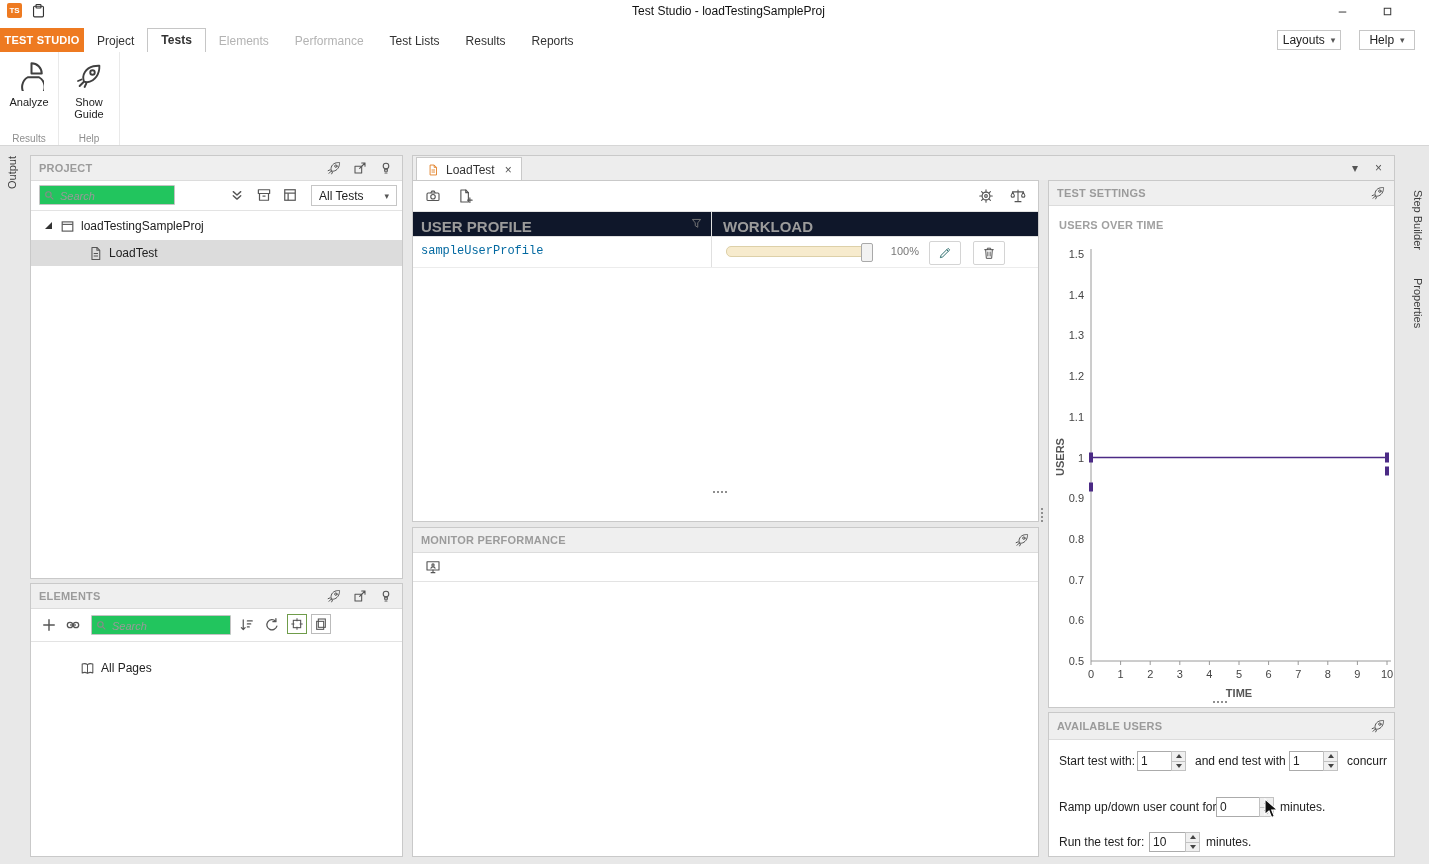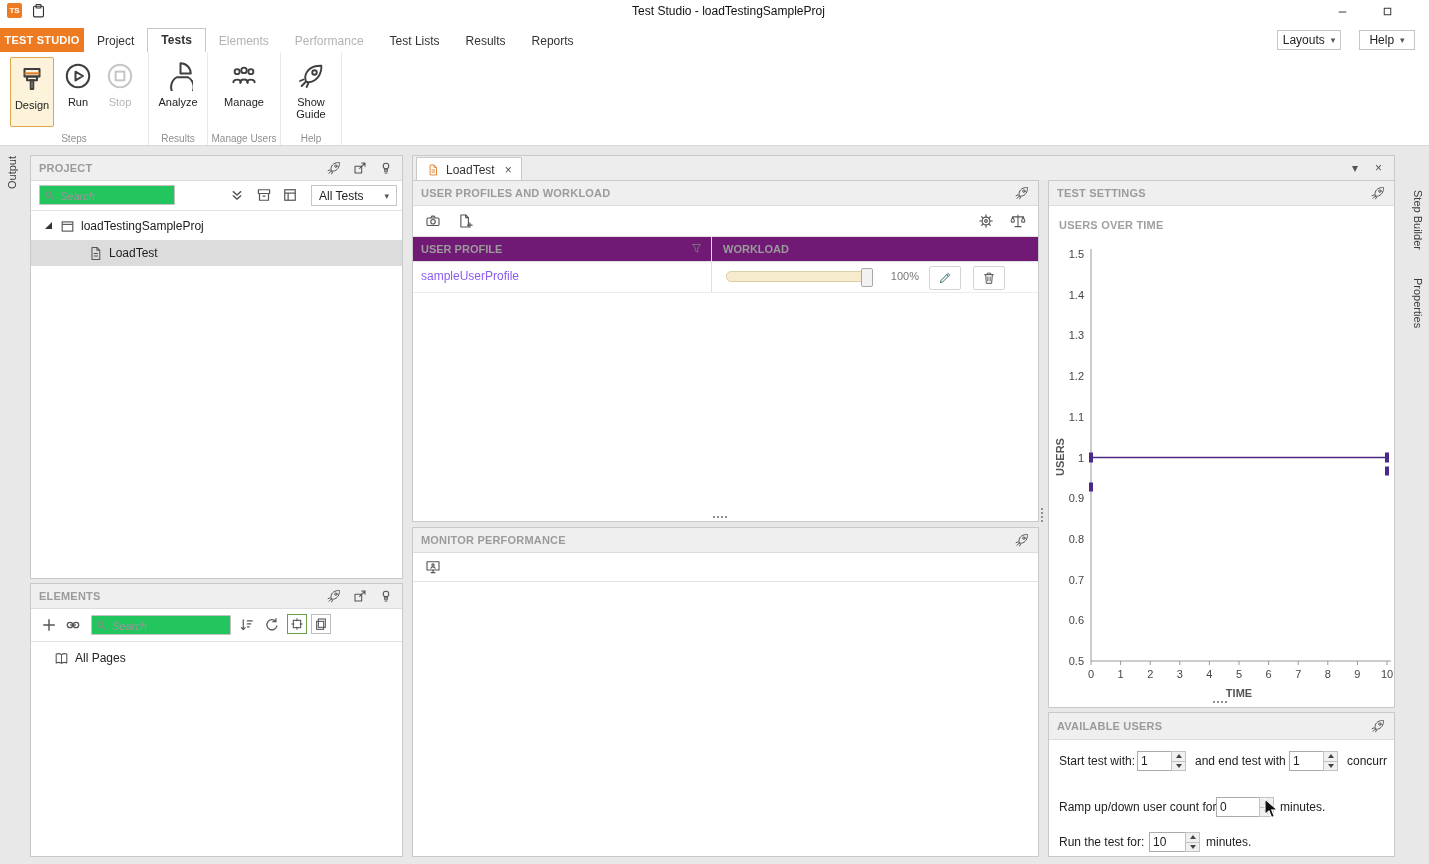--- a/index.html
+++ b/index.html
@@ -64,21 +64,21 @@
   .arrow{width:12px;height:12px;flex:none;margin-right:4px;}
   
   .doctabs{position:absolute;left:412px;top:155px;width:983px;height:25px;background:#ededed;
            border:1px solid #c9c9c9;border-bottom:none;box-sizing:border-box;}
   .doctab{position:absolute;left:3px;top:1px;height:23px;background:#fff;border:1px solid #c9c9c9;border-bottom:none;
           display:flex;align-items:center;padding:0 9px;font-size:12px;color:#333;gap:6px;}
   .doctab svg{width:14px;height:14px;color:#e07b1f;}
   .doctab .x{color:#555;font-size:12px;margin-left:4px;}
   .strip-ic{position:absolute;top:4px;color:#555;font-size:12px;line-height:16px;}
   
-  .colhead{position:relative;height:24px;background:#701a75;border-bottom:1px solid #e0e0e0;font-size:11px;
+  .colhead{position:relative;height:24px;background:#0f172a;border-bottom:1px solid #e0e0e0;font-size:15px;
            font-weight:bold;color:#9b9b9b;}
   .colhead .cdiv,.prow .cdiv{position:absolute;left:298px;top:0;bottom:0;width:1px;background:#e0e0e0;}
   .prow{position:relative;height:30px;border-bottom:1px solid #ececec;font-size:12px;}
   .slider{position:absolute;left:313px;top:9px;width:146px;height:11px;background:#f7ebcd;border:1px solid #ddd0a8;
           border-radius:5px;box-sizing:border-box;}
   .knob{position:absolute;right:-2px;top:-4px;width:10px;height:17px;background:#f2f2f2;border:1px solid #a9a9a9;border-radius:2px;}
   .rowbtn{position:absolute;top:4px;width:30px;height:22px;border:1px solid #d4d4d4;border-radius:2px;background:#fff;
           display:flex;align-items:center;justify-content:center;}
   .rowbtn svg{width:16px;height:16px;}
   .dots{position:absolute;display:flex;gap:2px;}
@@ -296,57 +296,27 @@
   <span>Layouts</span>
     <span class="caret">▾</span>
 </div>
 <div class="chromebtn" style="left:1359px;top:30px;width:56px;">
   <span>Help</span>
     <span class="caret">▾</span>
 </div>
 
 <div class="ribbon">
   <div class="rgroup">
-    <div class="rbtn design">
-      <svg class="ric ic">
-          <use href="#i-brush"></use>
-        </svg>
-      <div class="rlabel">Design</div>
-    </div>
-    <div class="rbtn" style="width:42px;">
-      <svg class="ric ic">
-          <use href="#i-play"></use>
-        </svg>
-      <div class="rlabel">Run</div>
-    </div>
-    <div class="rbtn disabled" style="width:42px;">
-      <svg class="ric ic">
-          <use href="#i-stopc"></use>
-        </svg>
-      <div class="rlabel">Stop</div>
-    </div>
-    <div class="rgroup-label">Steps</div>
-  </div>
-  <div class="rgroup">
     <div class="rbtn">
       <svg class="ric ic">
           <use href="#i-pie"></use>
         </svg>
       <div class="rlabel">Analyze</div>
     </div>
     <div class="rgroup-label">Results</div>
-  </div>
-  <div class="rgroup" style="padding:0 10px;">
-    <div class="rbtn" style="width:52px;">
-      <svg class="ric ic">
-          <use href="#i-users"></use>
-        </svg>
-      <div class="rlabel">Manage</div>
-    </div>
-    <div class="rgroup-label">Manage Users</div>
   </div>
   <div class="rgroup">
     <div class="rbtn" style="width:46px;">
       <svg class="ric ic">
           <use href="#i-rocket"></use>
         </svg>
       <div class="rlabel">Show Guide</div>
     </div>
     <div class="rgroup-label">Help</div>
   </div>
@@ -464,21 +434,21 @@
           <svg class="ic" style="width:16px;height:16px;margin:1px;">
             <use href="#i-target"></use>
           </svg>
         </div>
       <div class="tbtn" style="left:280px;top:5px;border:1px solid #bbb;box-sizing:border-box;">
           <svg class="ic" style="width:16px;height:16px;margin:1px;">
             <use href="#i-copy2"></use>
           </svg>
         </div>
     </div>
-    <div class="tree-row" style="top:36px;padding-left:22px;">
+    <div class="tree-row" style="top:46px;padding-left:48px;">
       <svg class="node ic">
           <use href="#i-book"></use>
         </svg>
       <span>All Pages</span>
     </div>
   </div>
 </div>
 
 <div class="doctabs">
   <div class="doctab">
@@ -486,28 +456,20 @@
         <use href="#i-file"></use>
       </svg>
     <span>LoadTest</span>
     <span class="x">×</span>
   </div>
   <span class="strip-ic" style="right:36px;">▾</span>
   <span class="strip-ic" style="right:12px;">×</span>
 </div>
 
 <div class="panel" style="left:412px;top:180px;width:627px;height:342px;">
-  <div class="phead">
-    <span class="ptitle">USER PROFILES AND WORKLOAD</span>
-    <span class="picons">
-        <svg class="picon ic">
-          <use href="#i-rocket"></use>
-        </svg>
-      </span>
-  </div>
   <div class="pbody">
     <div class="ptool" style="height:30px;">
       <div class="tbtn" style="left:10px;top:5px;">
           <svg class="ic">
             <use href="#i-camera"></use>
           </svg>
         </div>
       <div class="tbtn" style="left:42px;top:5px;">
           <svg class="ic">
             <use href="#i-adddoc"></use>
@@ -526,21 +488,21 @@
     </div>
     <div class="colhead">
       <span style="position:absolute;left:8px;top:6px;">USER PROFILE</span>
       <svg class="ic" style="position:absolute;left:276px;top:4px;width:15px;height:15px;color:#777;">
           <use href="#i-funnel"></use>
         </svg>
       <div class="cdiv"></div>
       <span style="position:absolute;left:310px;top:6px;">WORKLOAD</span>
     </div>
     <div class="prow">
-      <span style="position:absolute;left:8px;top:7px;color:#8b5cf6;">sampleUserProfile</span>
+      <span style="position:absolute;left:8px;top:7px;color:#0369a1;font-family:Liberation Mono, monospace;">sampleUserProfile</span>
       <div class="cdiv"></div>
       <div class="slider">
         <div class="knob"></div>
       </div>
       <span style="position:absolute;left:468px;top:8px;width:38px;text-align:right;font-size:11px;color:#777;">100%</span>
       <div class="rowbtn" style="left:516px;">
           <svg class="ic" style="color:#2f6f6f;">
             <use href="#i-pencil"></use>
           </svg>
         </div>

